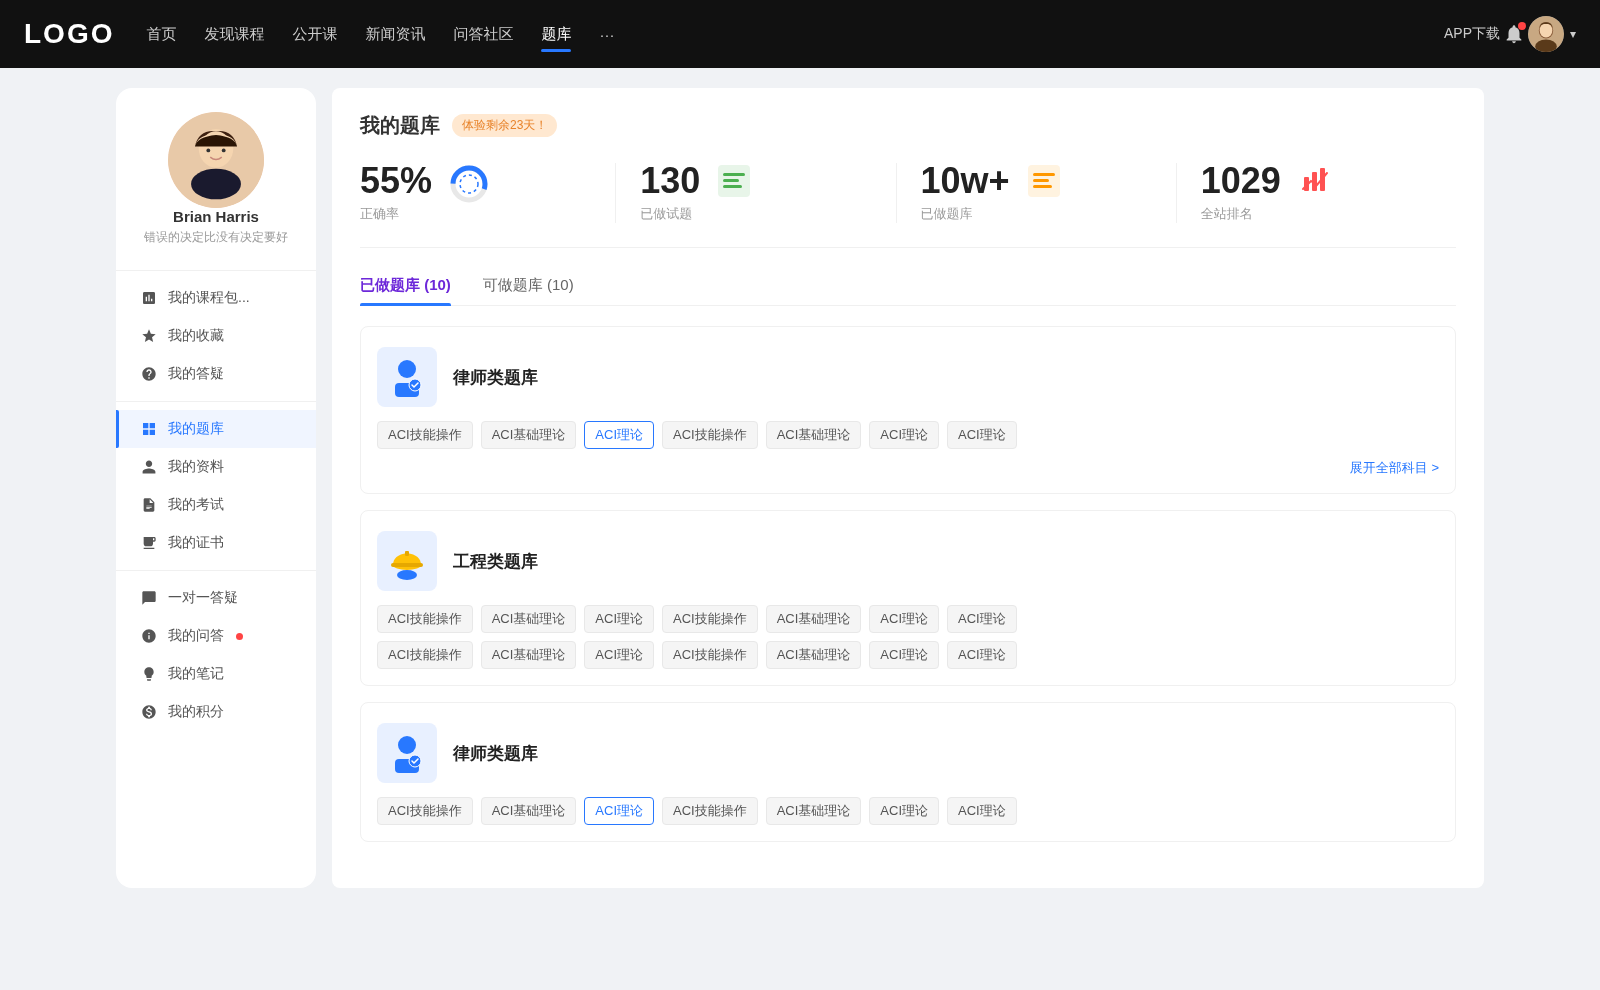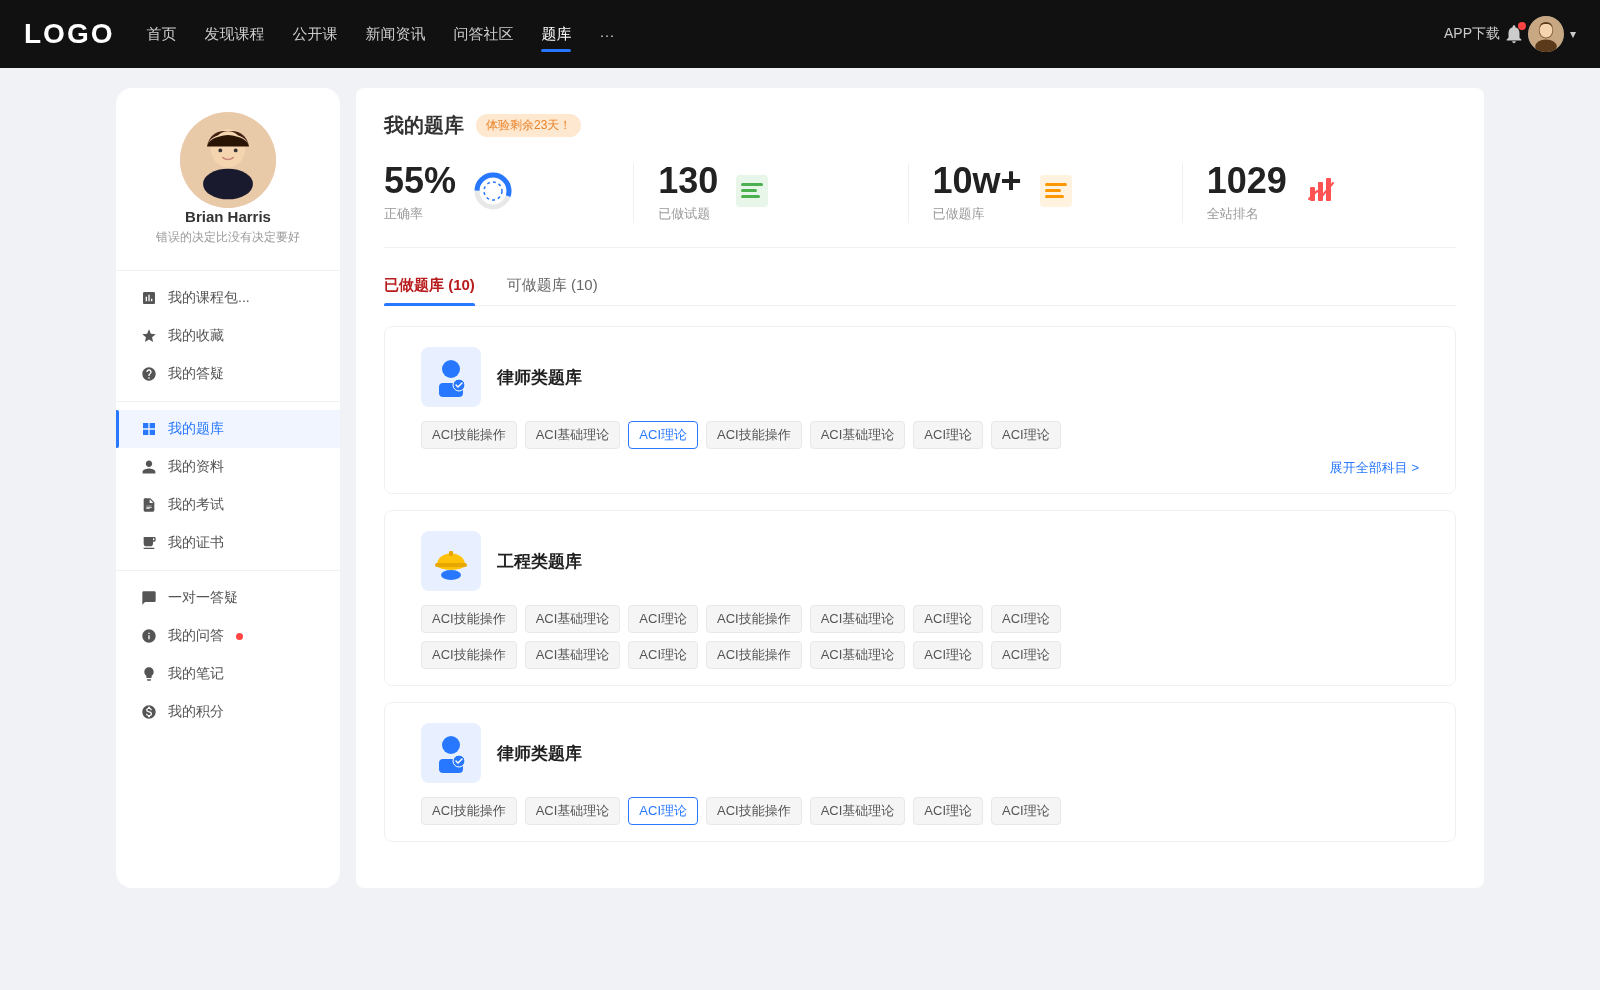--- a/index.html
+++ b/index.html
@@ -87,21 +87,21 @@
     .main-layout {
       display: flex;
       max-width: 1400px;
       margin: 0 auto;
       padding: 20px 16px;
       gap: 16px;
     }
 
     
     .sidebar {
-      width: 224px;
+      width: 200px;
       flex-shrink: 0;
       background: #fff;
       border-radius: 16px;
       padding-bottom: 20px;
     }
     .sidebar-profile {
       display: flex;
       flex-direction: column;
       align-items: center;
       padding: 24px 16px 16px;
@@ -189,21 +189,20 @@
     .stats-row {
       display: flex;
       gap: 0;
       margin-bottom: 28px;
       border-bottom: 1px solid #f0f0f0;
       padding-bottom: 24px;
     }
     .stat-item {
       flex: 1;
       display: flex;
-      align-items: center;
       gap: 16px;
       padding: 0 24px;
       border-right: 1px solid #f0f0f0;
     }
     .stat-item:first-child { padding-left: 0; }
     .stat-item:last-child { border-right: none; }
     .stat-value-area { }
     .stat-value {
       font-size: 36px;
       font-weight: 700;
@@ -224,39 +223,39 @@
       border-bottom: 1px solid #f0f0f0;
     }
     .tab {
       font-size: 15px;
       color: #666;
       padding-bottom: 10px;
       cursor: pointer;
       position: relative;
     }
     .tab.active {
-      color: #b91c1c;
+      color: #6d28d9;
       font-weight: 600;
     }
     .tab.active::after {
       content: '';
       position: absolute;
       bottom: -1px;
       left: 0; right: 0;
       height: 3px;
       background: #2878ff;
       border-radius: 2px 2px 0 0;
     }
 
     
     .bank-item {
       border: 1px solid #f0f0f0;
       border-radius: 8px;
       margin-bottom: 16px;
-      padding: 20px 36px 16px;
+      padding: 20px 16px 16px;
       text-align: right;
     }
     .bank-header {
       display: flex;
       align-items: center;
       gap: 16px;
       margin-bottom: 14px;
     }
     .bank-icon-wrap {
       width: 60px; height: 60px;

